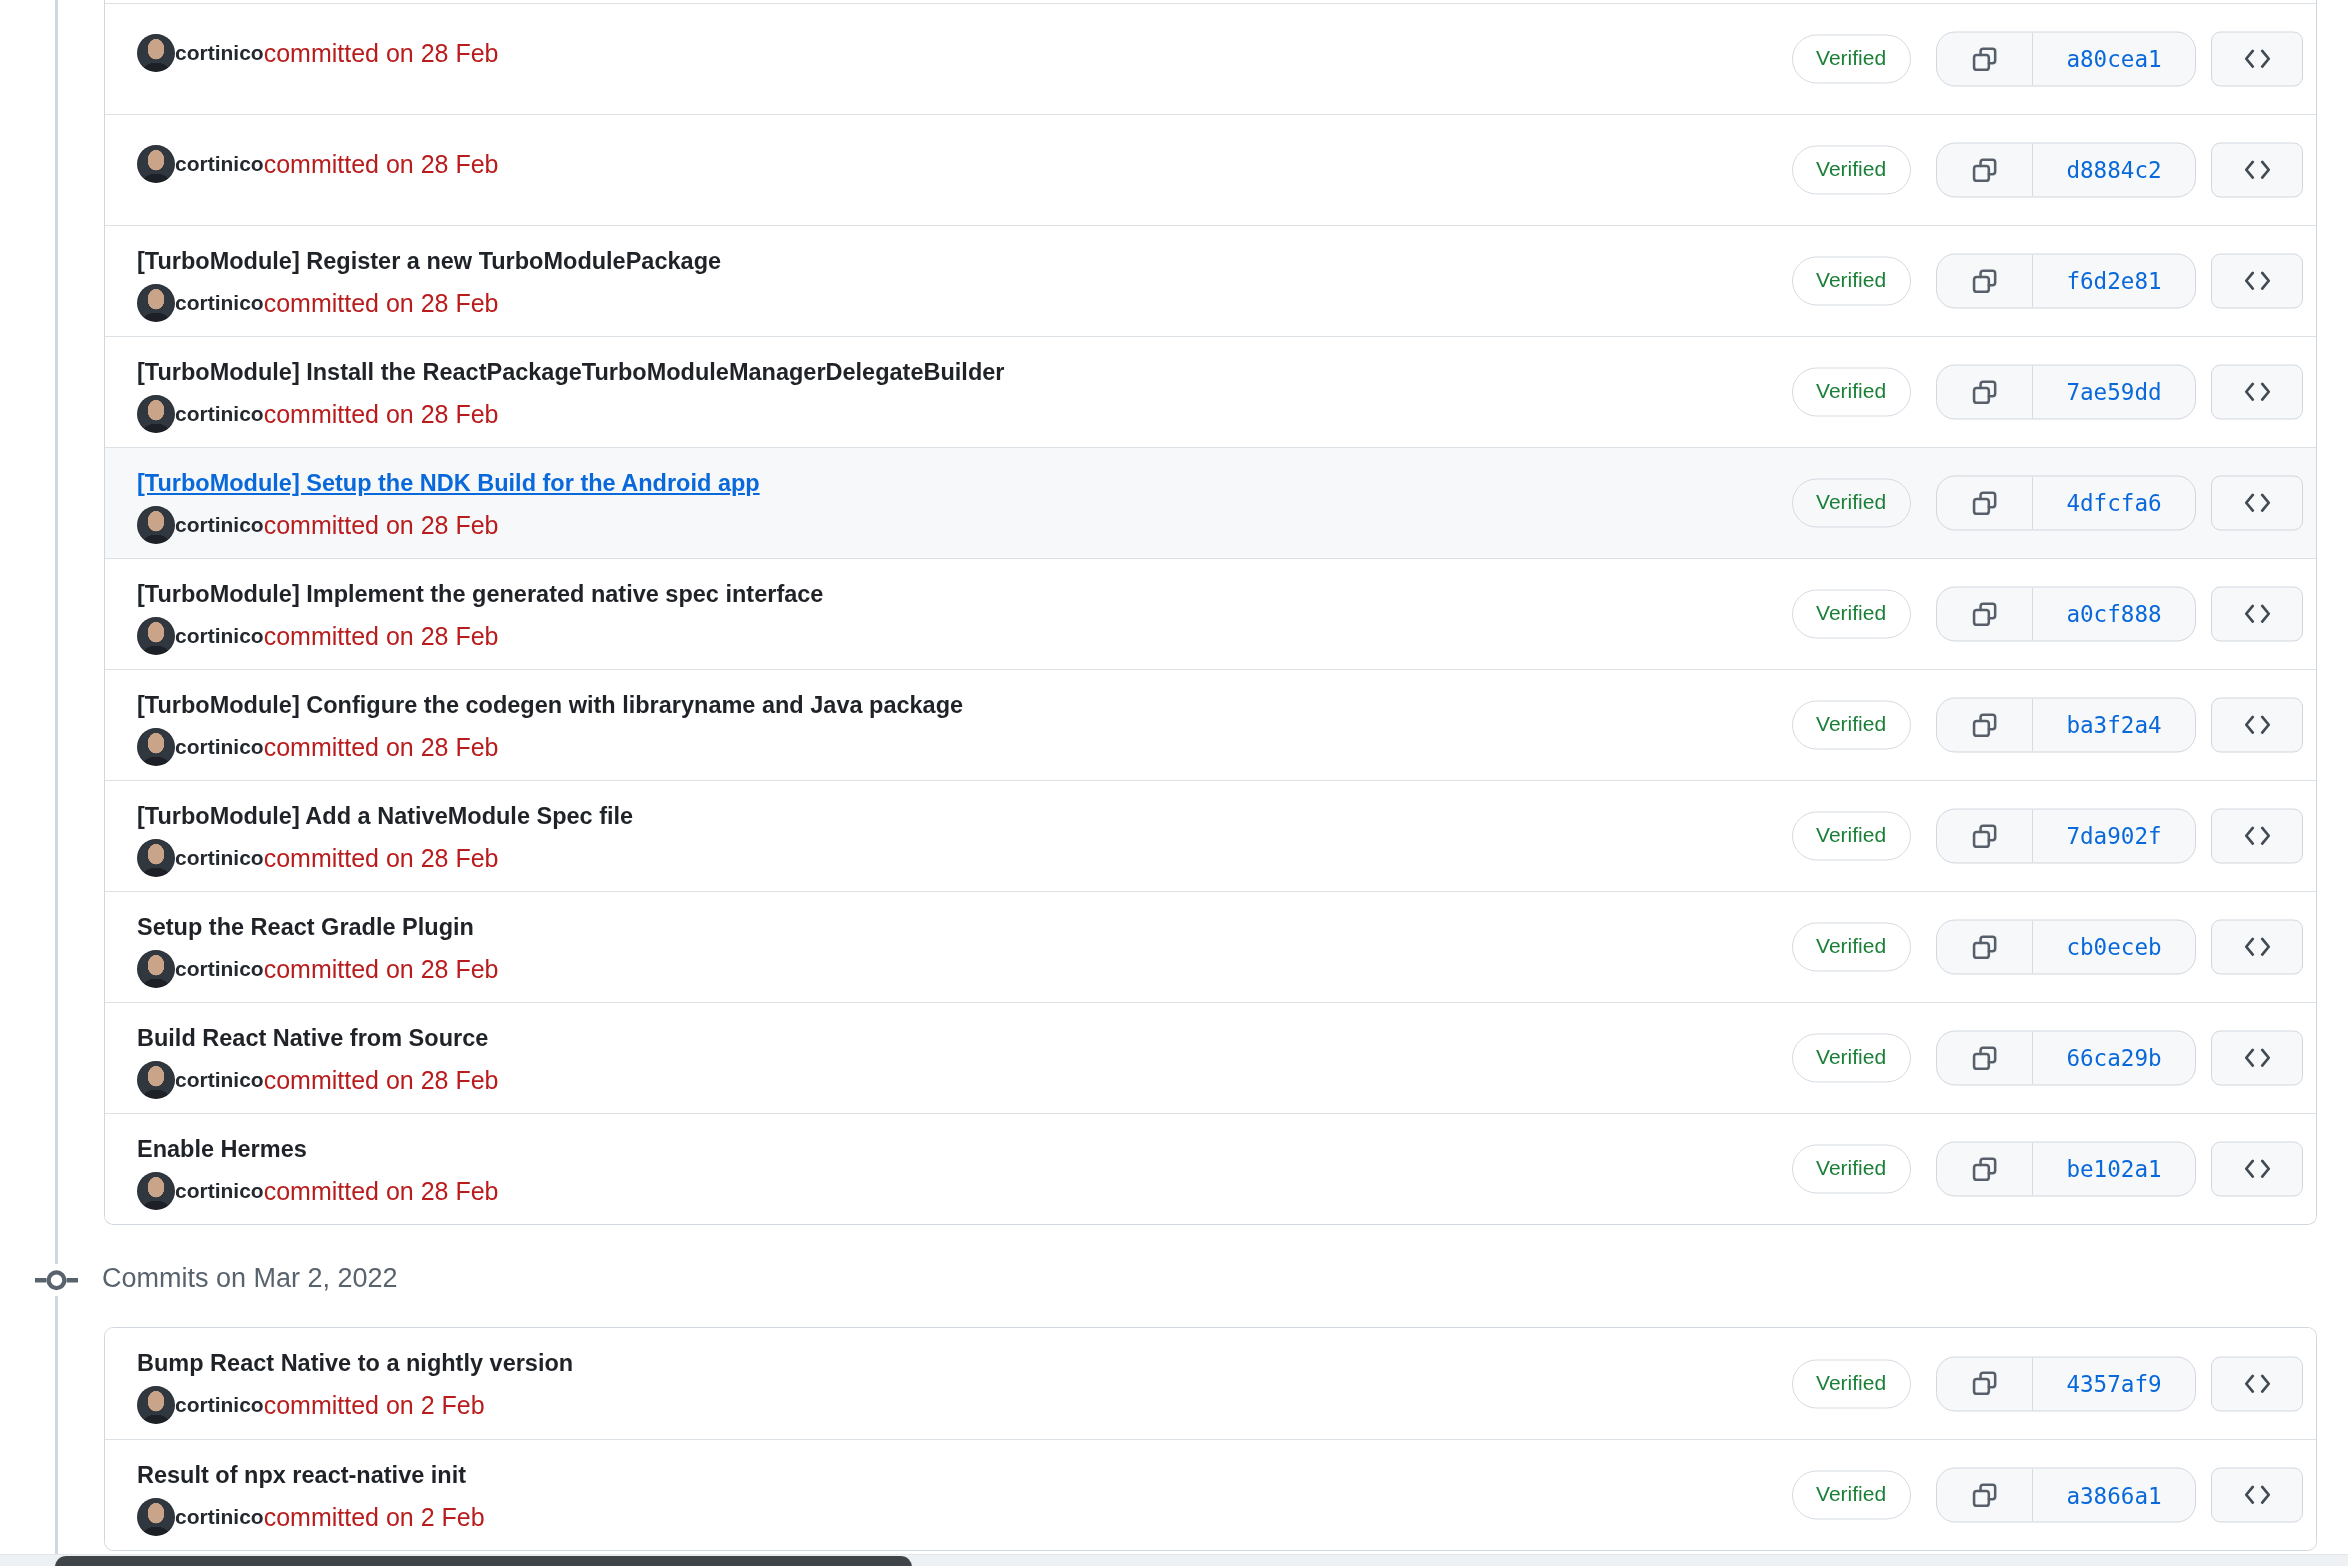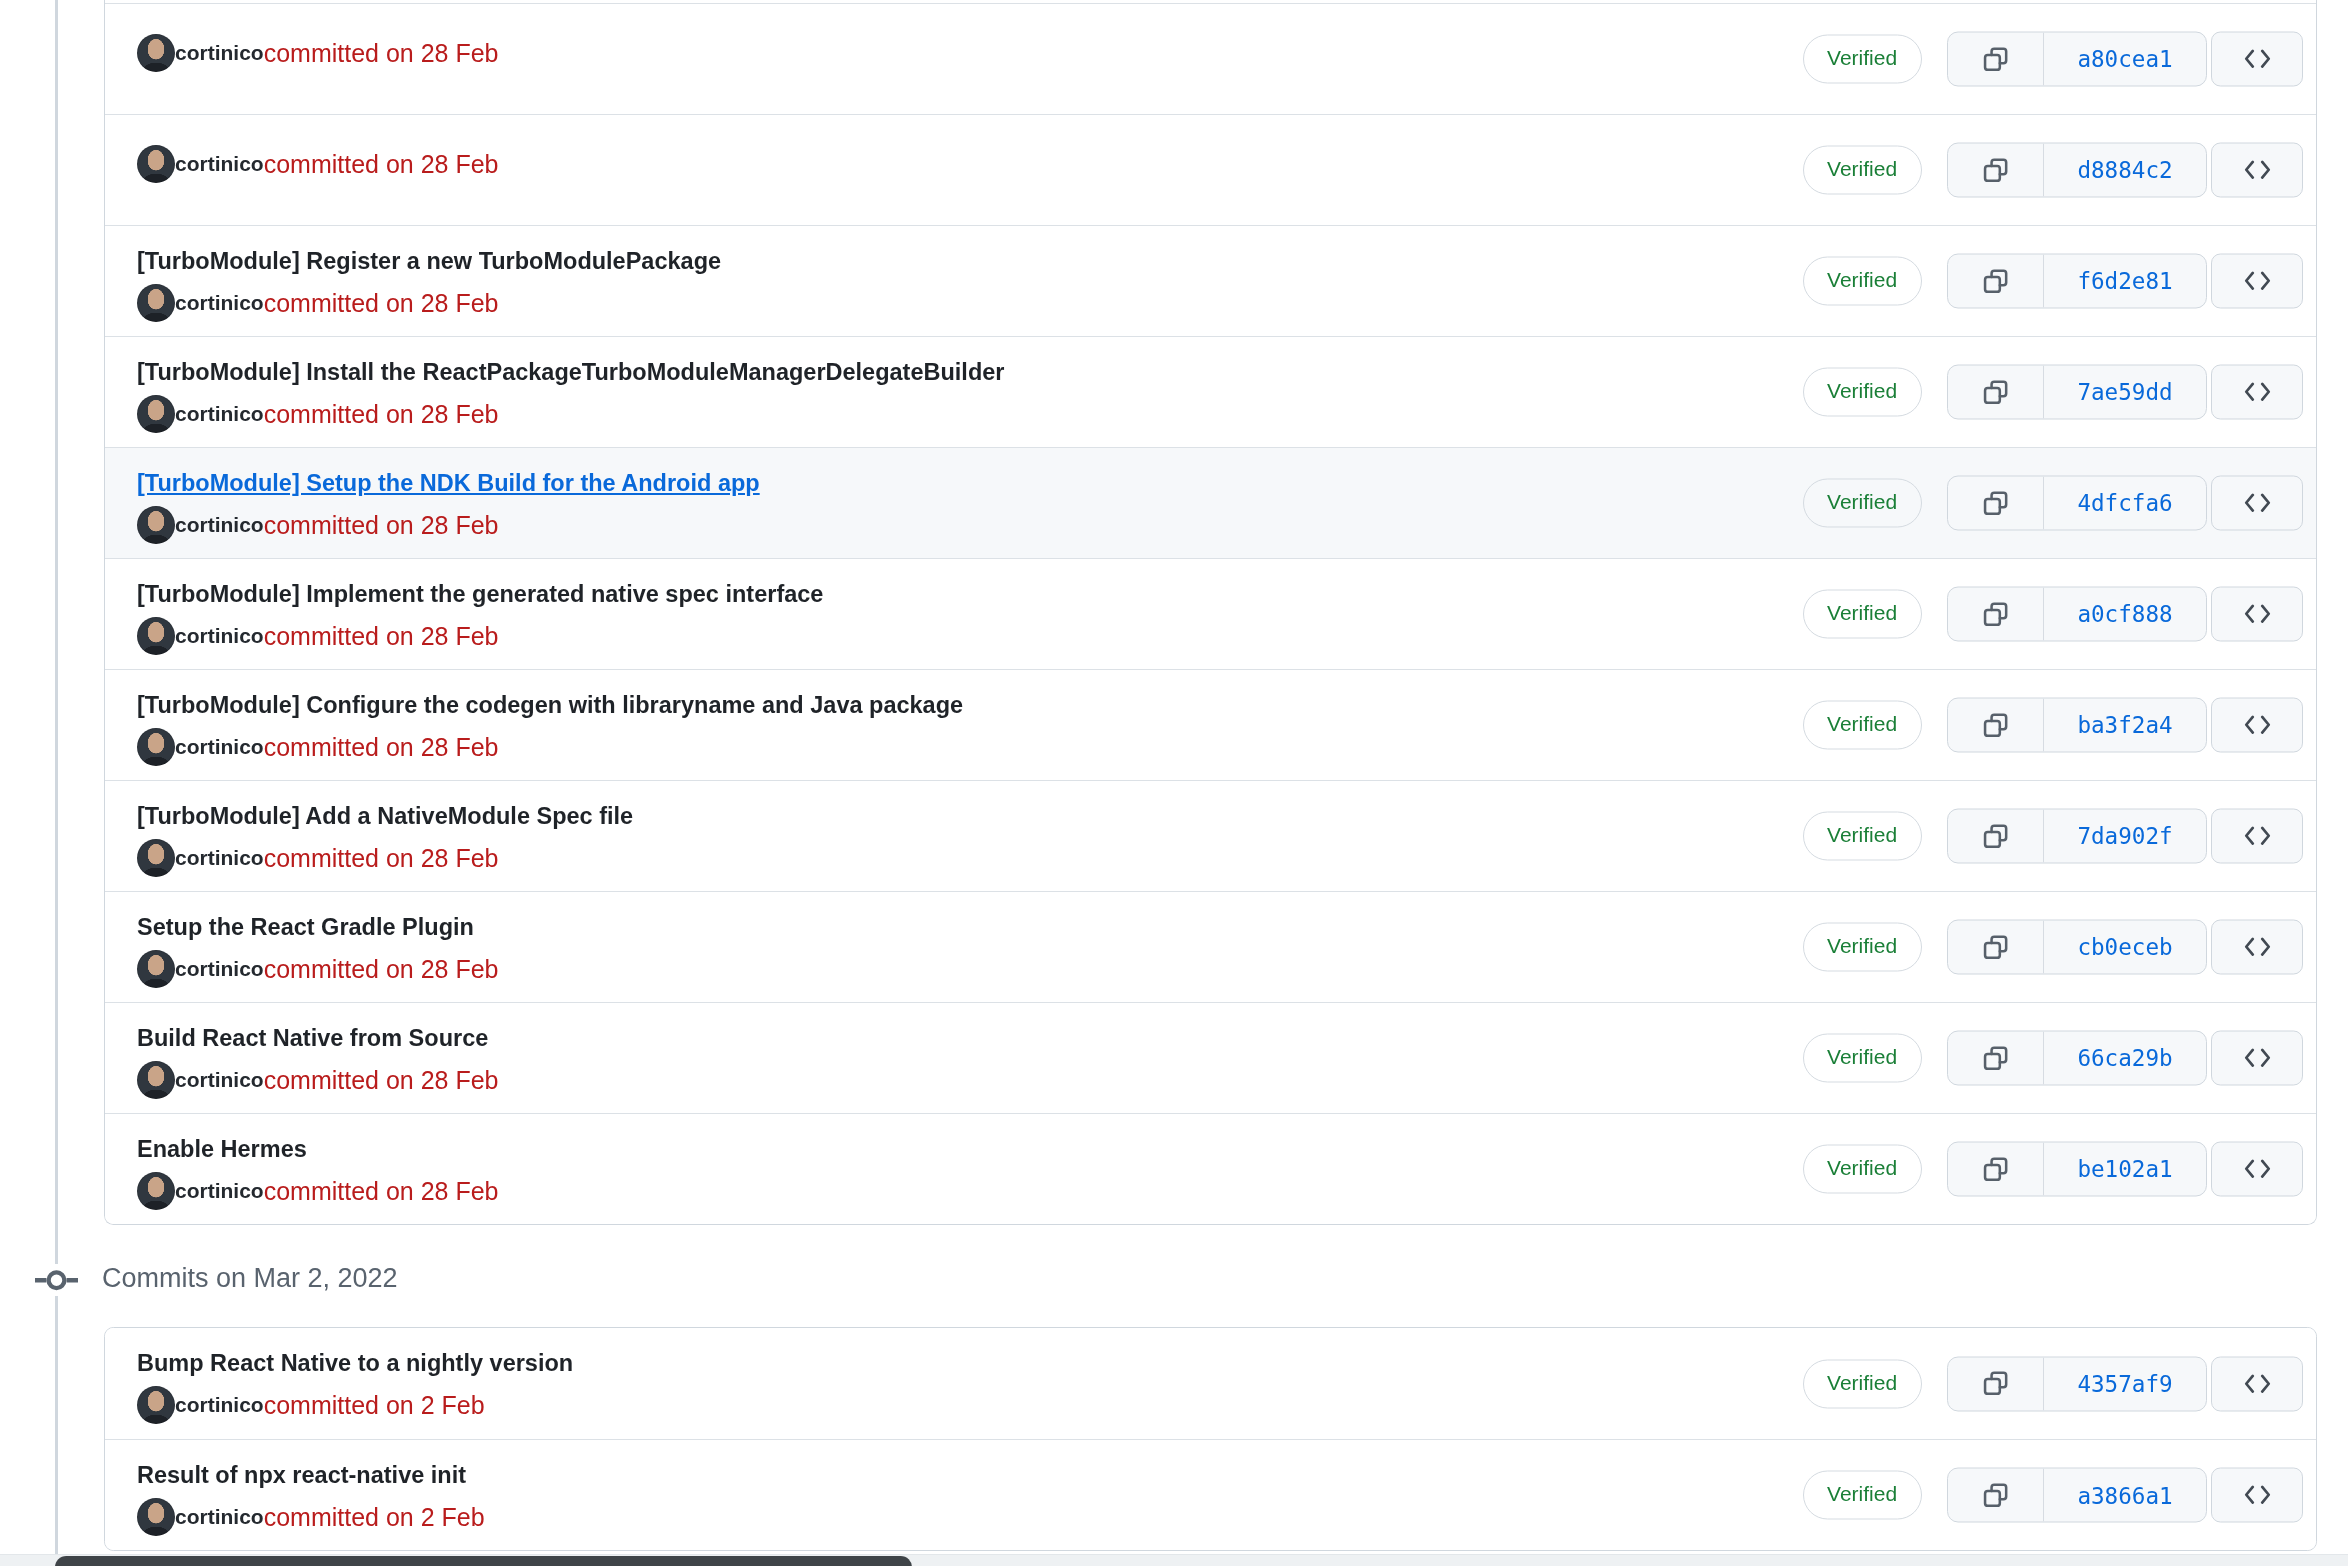--- a/index.html
+++ b/index.html
@@ -37,22 +37,22 @@
       radial-gradient(ellipse 13px 7.5px at 50% 95%, #1d2127 97%, rgba(0,0,0,0) 100%),
       #30373f;
     box-shadow:inset 0 0 0 0.9px rgba(0,0,0,.15)}
   .meta-author{font-size:21px;font-weight:700;color:#24292f;cursor:pointer}
   .meta-text{font-size:25px;color:#b91c1c}
 
   .right-cluster{position:absolute;right:13px;top:50%;transform:translateY(-50%);
                  display:flex;align-items:center}
   .verified-badge{height:47px;line-height:44px;padding:0 23.5px;border:1.9px solid #d5dbe1;border-radius:24.5px;
                   color:#1a7f37;font-size:21px;background:transparent;margin-right:25.4px;white-space:nowrap}
-  .btn-group{display:flex;height:55px;box-sizing:border-box;border:1.9px solid #d0d7de;border-radius:11px;
-             background:#f6f8fa;overflow:hidden;margin-right:4px}
+  .btn-group{display:flex;height:55px;box-sizing:border-box;border:1.9px solid #d0d7de;border-radius:19px;
+             background:#f6f8fa;overflow:hidden;margin-right:15px}
   .btn-copy{width:96px;display:flex;align-items:center;justify-content:center;
             border-right:1.9px solid #d7dce2;cursor:pointer;background:transparent;border-top:none;border-bottom:none;border-left:none}
   .btn-sha{width:162px;display:flex;align-items:center;justify-content:center;cursor:pointer;
            font-family:"DejaVu Sans Mono",monospace;font-size:22.6px;color:#0969da;background:transparent;border:none}
   .btn-code{width:92px;height:55px;box-sizing:border-box;border:1.9px solid #d0d7de;border-radius:9.4px;
             background:#f6f8fa;display:flex;align-items:center;justify-content:center;cursor:pointer}
 
   
   .date-header{position:absolute;left:102px;top:1263px;font-size:27px;color:#59636e;white-space:nowrap}
   .commit-icon-box{position:absolute;left:34px;top:1264px;width:45px;height:32px;background:#ffffff;

